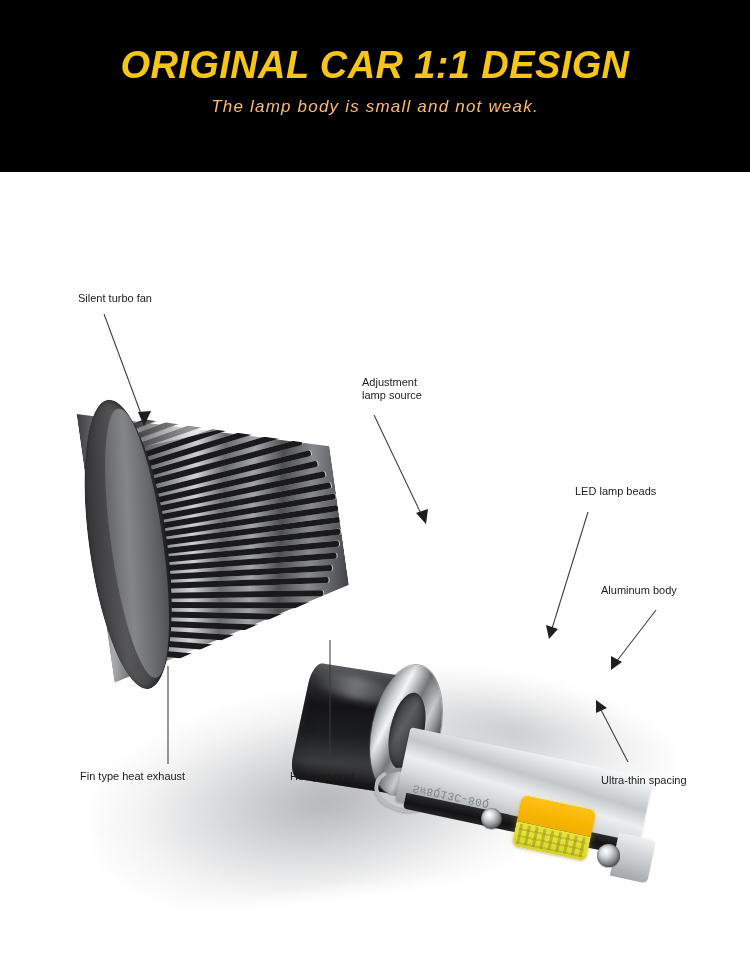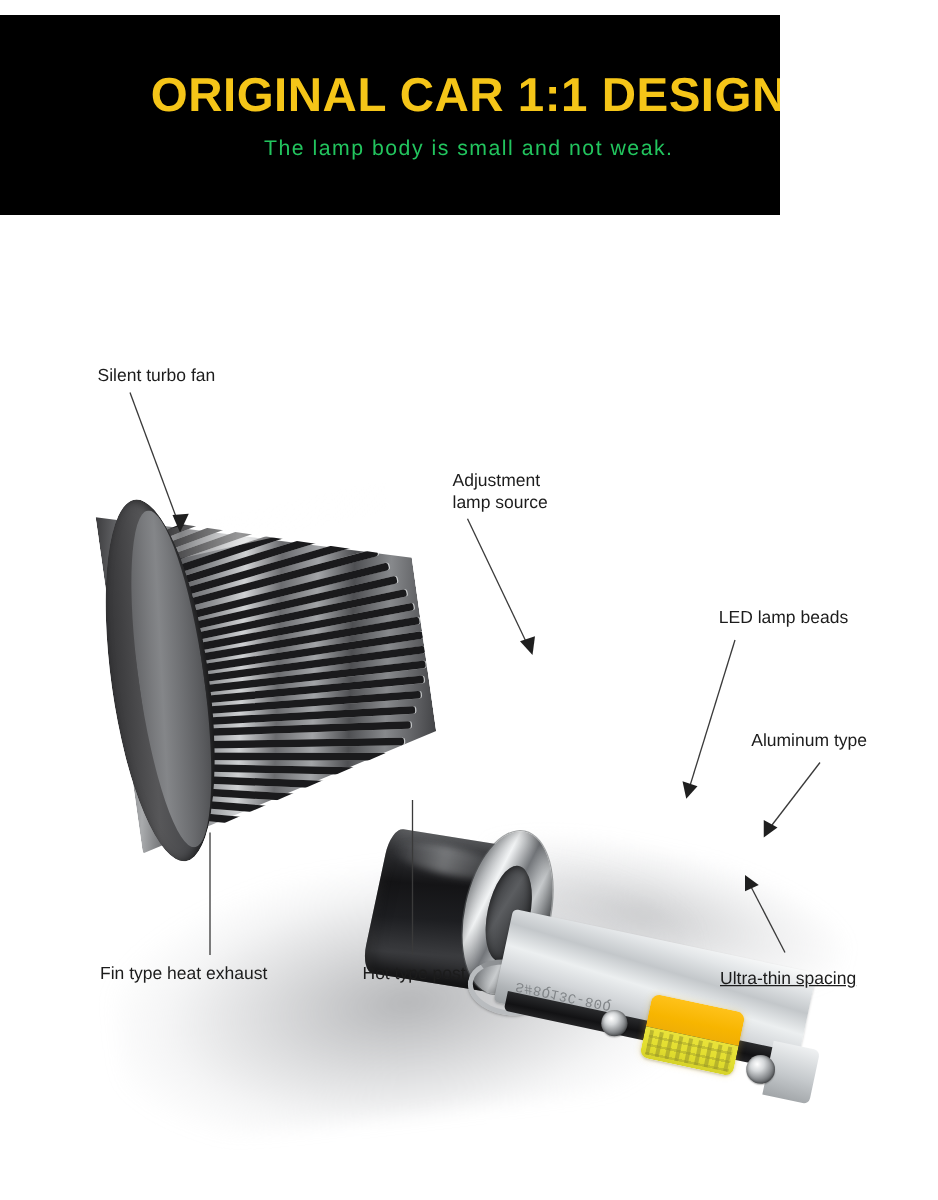--- a/index.html
+++ b/index.html
@@ -5,35 +5,35 @@
   * { margin:0; padding:0; box-sizing:border-box; }
   html,body{ background:#ffffff; }
   body{
     width:750px; height:960px; position:relative; overflow:hidden;
     font-family:"Liberation Sans", sans-serif;
     background:#ffffff;
   }
 
   
   .header-band{
-    position:absolute; left:0; top:12px; width:624px; height:172px;
-    background:#000000; overflow:hidden;
+    position:absolute; left:0; top:0; width:750px; height:172px;
+    background:#000000; overflow:hidden;font-style:italic;
   }
   .header-title{
     position:absolute; left:0; top:46px; width:750px; text-align:center;
     font-family:"Liberation Sans", sans-serif;
     font-weight:bold; font-size:38px; letter-spacing:0.4px;
     color:#F5C518; line-height:1.05;
     white-space:nowrap;
   }
   .header-sub{
     position:absolute; left:0; top:97px; width:750px; text-align:center;
     font-family:"Liberation Sans", sans-serif;
     font-weight:normal; font-size:17px; letter-spacing:1.2px;
-    color:#22c55e; white-space:nowrap;
+    color:#fdba74; white-space:nowrap;
   }
 
   
   .stage{
     position:absolute; left:0; top:172px; width:750px; height:788px;
     background:#ffffff; overflow:hidden;
   }
 
   
   .shadow-main{
@@ -236,21 +236,21 @@
     position:absolute; left:614px; top:664px; width:38px; height:44px;
     transform:rotate(12deg);
     background:linear-gradient(185deg,#f0f2f3 0%, #c6cacd 55%, #a0a4a7 100%);
     border-radius:0 5px 5px 0;
   }
 
   
   .label{
     position:absolute;
     font-family:"Liberation Sans", sans-serif;
-    font-size:14px; color:#1c1c1c; line-height:1.22;
+    font-size:11px; color:#1c1c1c; line-height:1.22;
     white-space:pre-line;
   }
   .leader{ position:absolute; overflow:visible; pointer-events:none; }
   .leader line{ stroke:#3a3a3a; stroke-width:1.05; }
   .leader polygon{ fill:#1f1f1f; }
 </style>
 </head>
 <body>
 
 <div class="header-band">
@@ -344,21 +344,21 @@
     <line x1="330" y1="592" x2="330" y2="468"></line>
   </svg>
 
   <div class="label" style="left:78px; top:120px;">Silent turbo fan</div>
 
   <div class="label" style="left:362px; top:204px;">Adjustment
 lamp source</div>
 
   <div class="label" style="left:575px; top:313px;">LED lamp beads</div>
 
-  <div class="label" style="left:601px; top:412px;">Aluminum type</div>
-
-  <div class="label" style="left:576px; top:602px;text-decoration:underline;">Ultra-thin spacing</div>
+  <div class="label" style="left:601px; top:412px;">Aluminum body</div>
+
+  <div class="label" style="left:601px; top:602px;">Ultra-thin spacing</div>
 
   <div class="label" style="left:80px; top:598px;">Fin type heat exhaust</div>
 
   <div class="label" style="left:290px; top:598px;">Hot type post</div>
 
 </div>
 
 </body></html>

